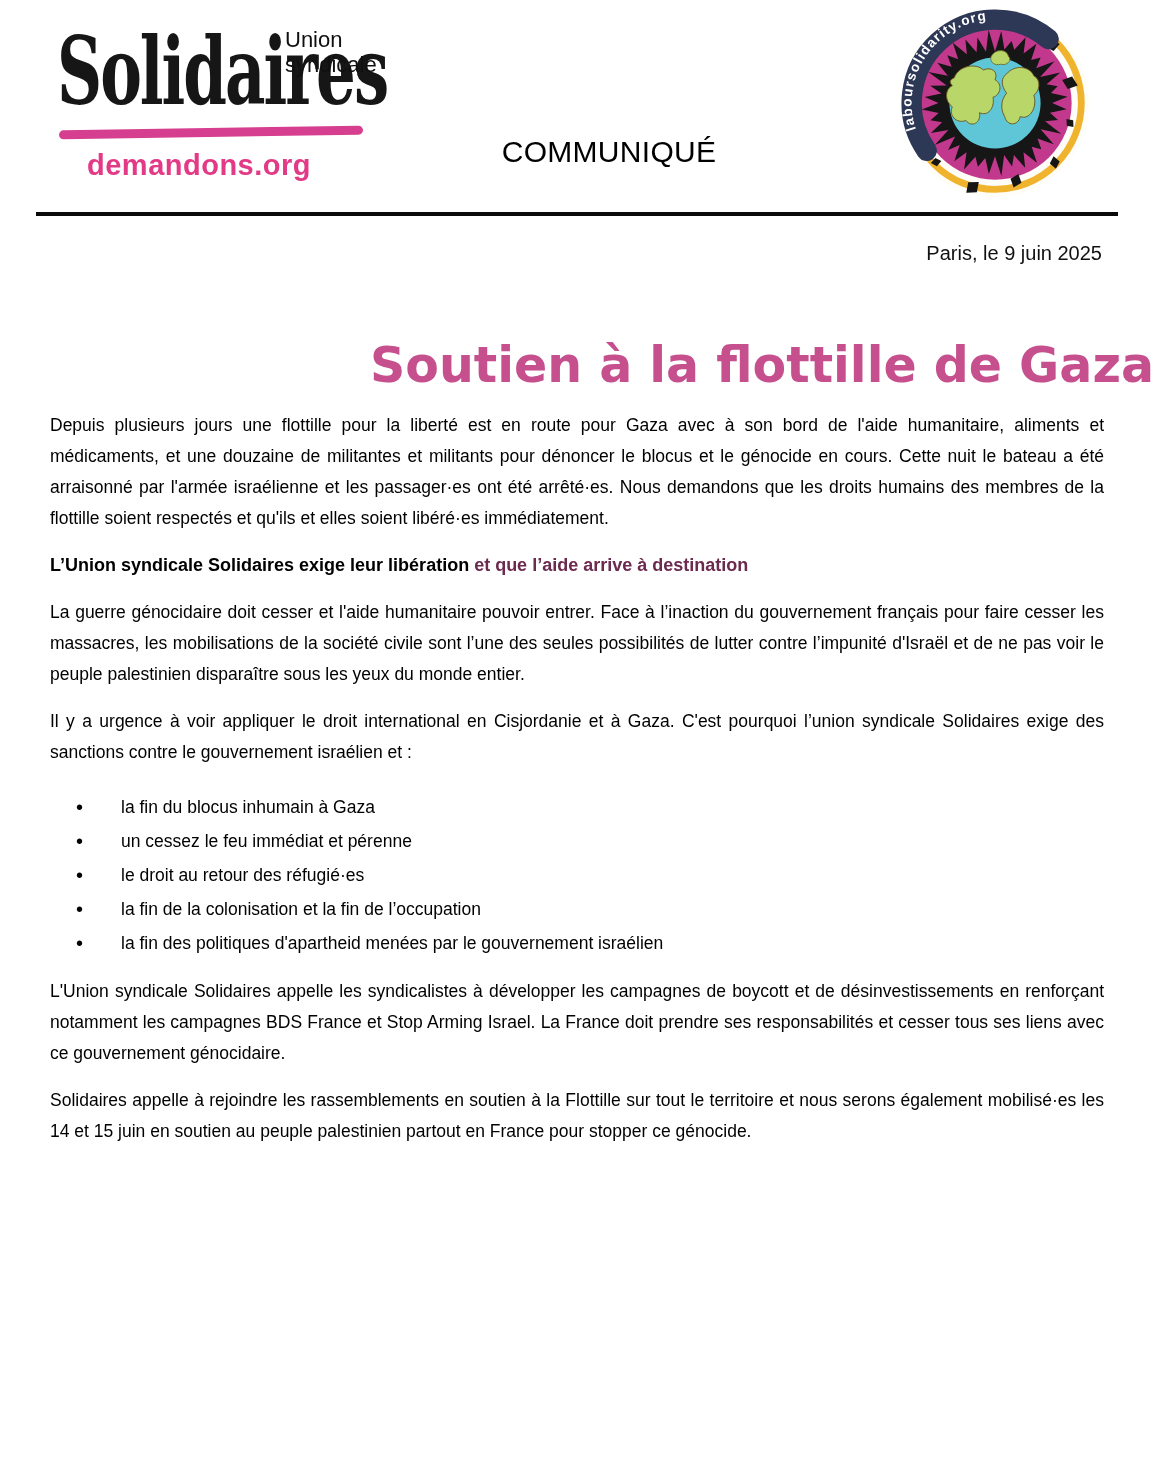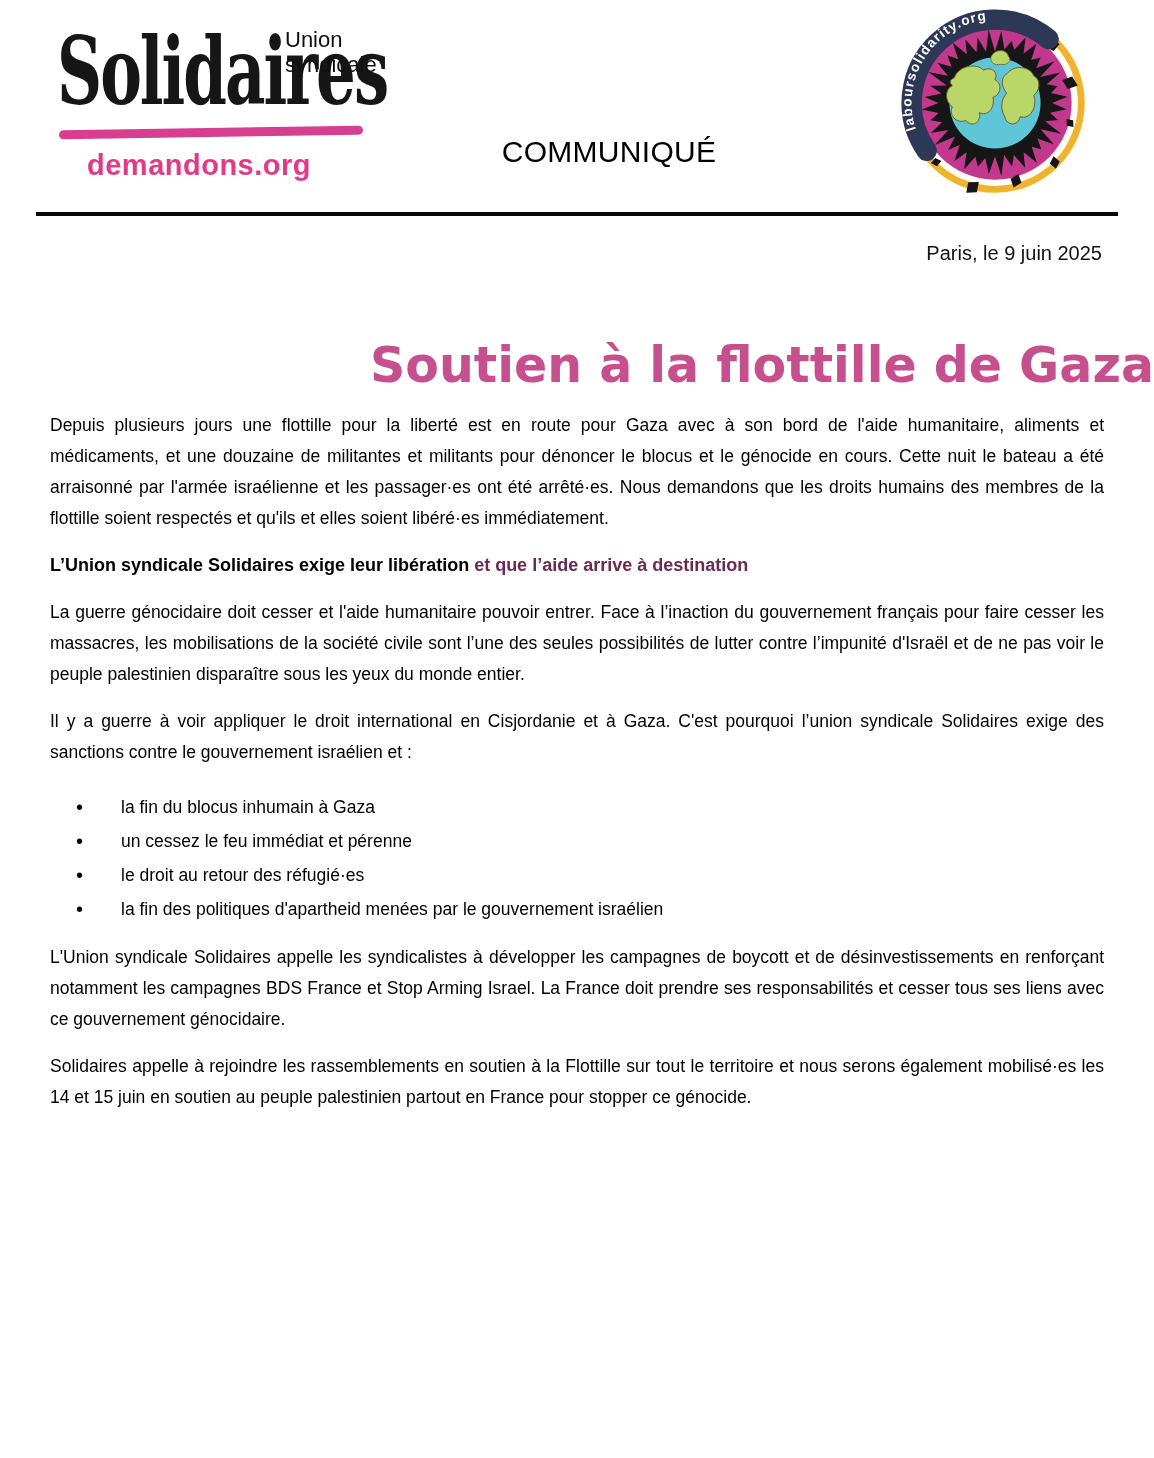--- a/index.html
+++ b/index.html
@@ -106,25 +106,26 @@
 
 <h1 class="title">Soutien à la flottille de Gaza</h1>
 
 <main class="content">
   <p class="p1">Depuis plusieurs jours une flottille pour la liberté est en route pour Gaza avec à son bord de l'aide humanitaire, aliments et médicaments, et une douzaine de militantes et militants pour dénoncer le blocus et le génocide en cours. Cette nuit le bateau a été arraisonné par l'armée israélienne et les passager·es ont été arrêté·es.  Nous demandons que les droits humains des membres de la flottille soient respectés et qu'ils et elles soient libéré·es immédiatement.</p>
 
   <p class="demand"><span>L’Union syndicale Solidaires exige leur libération </span><span class="accent">et que l’aide arrive à destination</span></p>
 
   <p class="p2">La guerre génocidaire doit cesser et l'aide humanitaire pouvoir entrer. Face à l’inaction du gouvernement français pour faire cesser les massacres, les mobilisations de la société civile sont l’une des seules possibilités de lutter contre l’impunité d'Israël et de ne pas voir le peuple palestinien disparaître sous les yeux du monde entier.</p>
 
-  <p class="p3">Il y a guerre à voir appliquer le droit international en Cisjordanie et à Gaza. C'est pourquoi l’union syndicale Solidaires exige des sanctions contre le gouvernement israélien et :</p>
+  <p class="p3">Il y a urgence à voir appliquer le droit international en Cisjordanie et à Gaza. C'est pourquoi l’union syndicale Solidaires exige des sanctions contre le gouvernement israélien et :</p>
 
   <ul class="bullets">
     <li>la fin du blocus inhumain à Gaza</li>
     <li>un cessez le feu immédiat et pérenne</li>
     <li>le droit au retour des réfugié·es</li>
+    <li>la fin de la colonisation et la fin de l’occupation</li>
     <li>la fin des politiques d'apartheid menées par le gouvernement  israélien</li>
   </ul>
 
   <p class="p4">L'Union syndicale Solidaires appelle les syndicalistes à développer les campagnes de boycott et de désinvestissements en renforçant notamment les campagnes BDS France et Stop Arming Israel. La France doit prendre ses responsabilités et cesser tous ses liens avec ce gouvernement génocidaire.</p>
 
   <p class="p5">Solidaires appelle à rejoindre les rassemblements en soutien à la Flottille sur tout le territoire et nous serons également mobilisé·es les 14 et 15 juin en soutien au peuple palestinien partout en France pour stopper ce génocide.</p>
 </main>
 
 </body></html>

